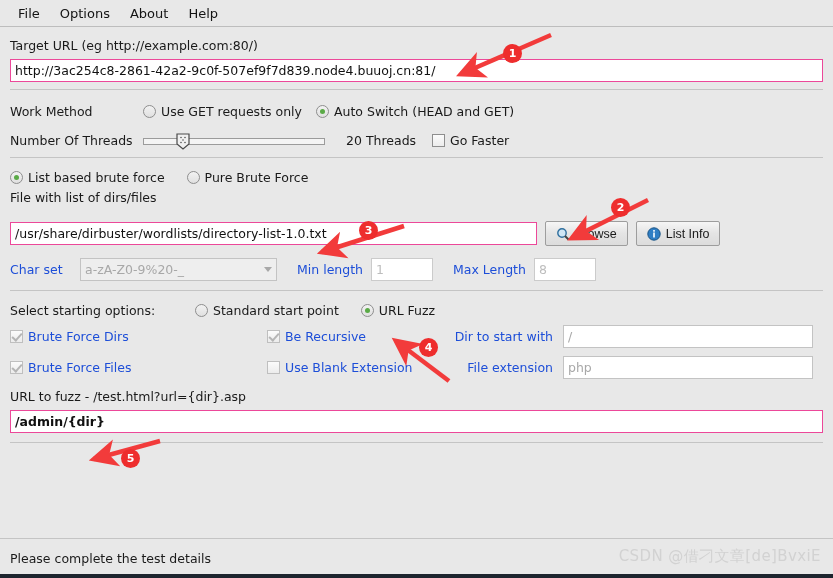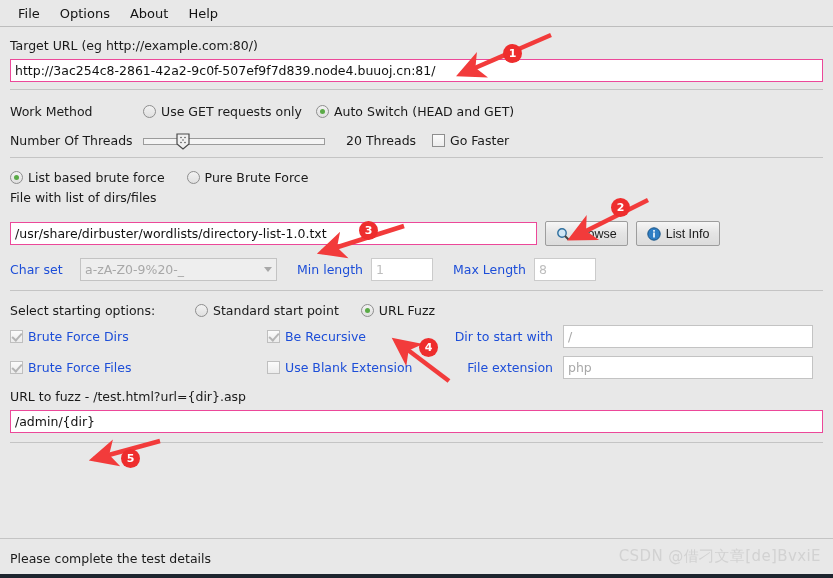--- a/index.html
+++ b/index.html
@@ -370,21 +370,21 @@
       <span class="checkbox dim"></span>
       <span class="label-dim">Use Blank Extension</span>
     </div>
     <div class="label-dim" style="width:100px;text-align:right">File extension</div>
     <input class="textfield dim" style="width: 250px; margin-left: 10px;" value="php">
   </div>
 
   
   <div class="label" style="margin-top:6px">URL to fuzz - /test.html?url={dir}.asp</div>
   <div style="height:6px"></div>
-  <input class="textfield" style="width: 813px;" value="/admin/{dir}">
+  <input class="textfield" style="width: 813px; font-weight: bold;" value="/admin/{dir}">
 
   <div class="sep" style="margin-top:9px"></div>
 
   
 </div>
 
 <div class="statusbar">
   <span>Please complete the test details</span>
 </div>
 <div class="watermark">CSDN @借刁文章[de]BvxiE</div>

